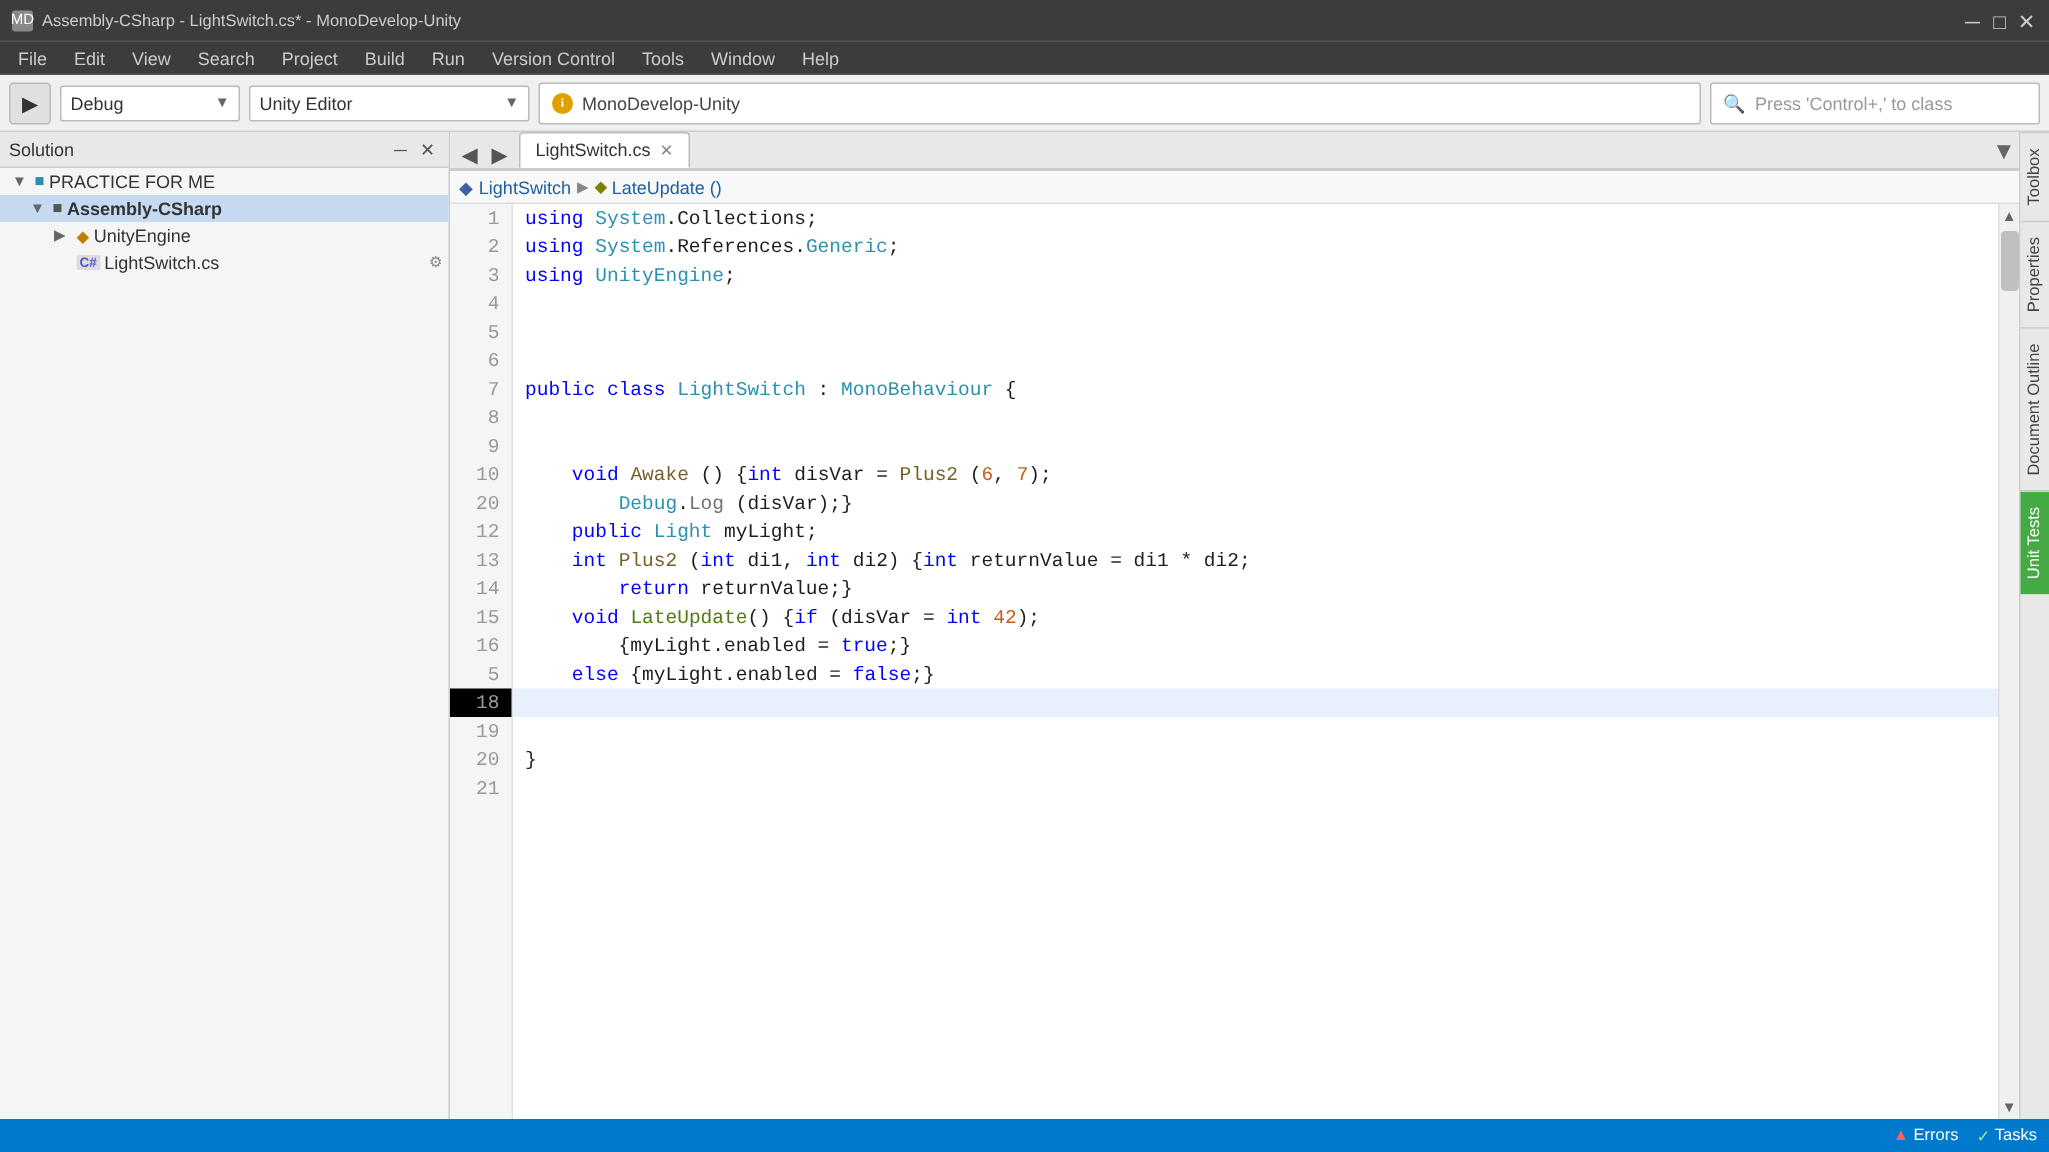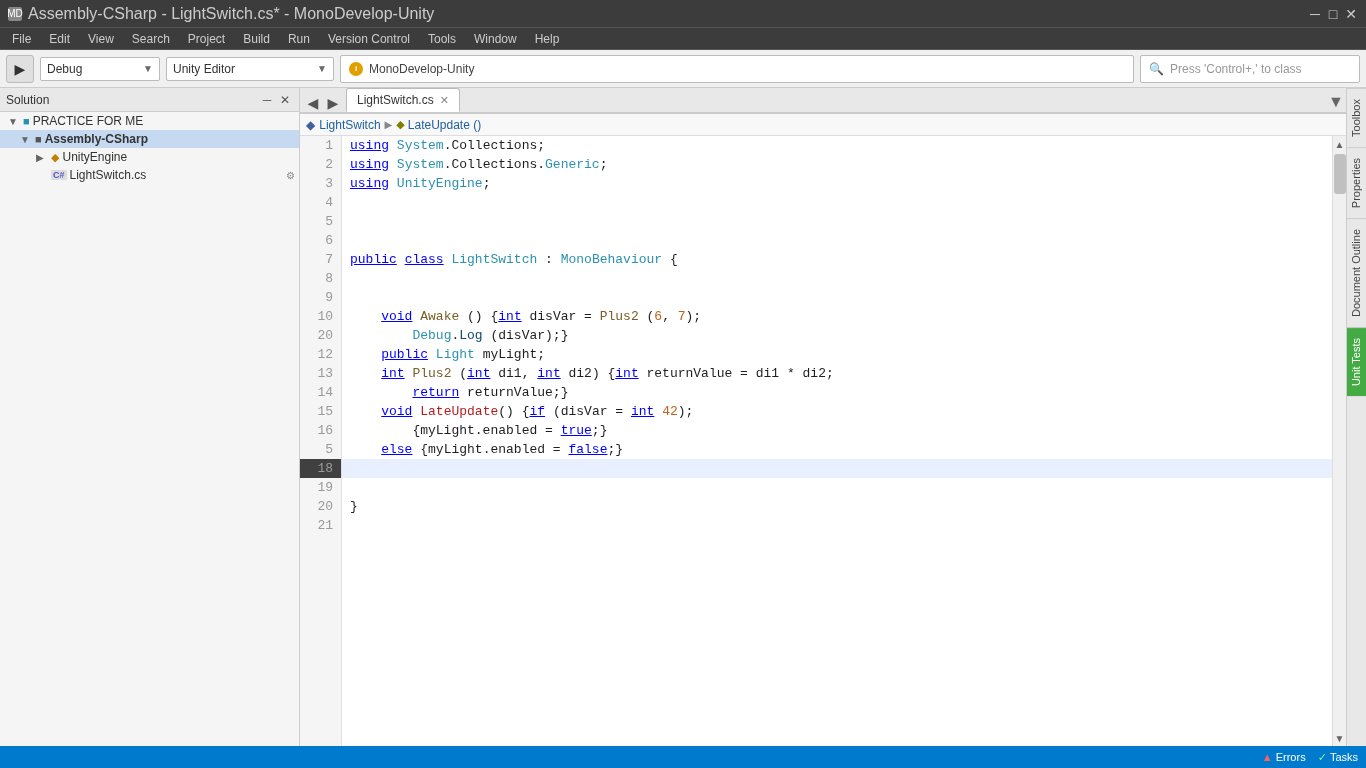--- a/index.html
+++ b/index.html
@@ -21,21 +21,21 @@
       gap: 6px;
     }
     .title-icon {
       width: 14px; height: 14px;
       background: #888;
       border-radius: 2px;
       font-size: 10px;
       color: white;
       display: flex; align-items: center; justify-content: center;
     }
-    .title-text { font-size: 16px; color: #ccc; }
+    .title-text { font-size: 11px; color: #ccc; }
     .title-bar-controls { display: flex; gap: 4px; }
     .title-btn {
       width: 14px; height: 14px;
       background: none;
       border: none;
       color: #ccc;
       cursor: pointer;
       font-size: 14px;
       display: flex; align-items: center; justify-content: center;
     }
@@ -83,21 +83,21 @@
       background: white;
       border: 1px solid #bbb;
       border-radius: 2px;
       padding: 0 6px;
       font-size: 12px;
       color: #333;
       display: flex; align-items: center; gap: 4px;
       cursor: pointer;
     }
     .dropdown-debug { width: 120px; }
-    .dropdown-unity { width: 168px; }
+    .dropdown-unity { width: 187px; }
     .dropdown-arrow { font-size: 10px; color: #666; margin-left: auto; }
     .mono-address {
       flex: 1;
       height: 28px;
       background: white;
       border: 1px solid #bbb;
       border-radius: 2px;
       display: flex;
       align-items: center;
       padding: 0 8px;
@@ -272,21 +272,21 @@
       height: 19px;
       padding: 0 8px;
       display: flex;
       align-items: center;
       white-space: pre;
       line-height: 19px;
     }
     .code-line.highlighted { background: #e8f0ff; }
 
     
-    .kw { color: #0000ff; text-decoration: underline; } 
+    .kw { color: #0000ff; } 
     .type { color: #2b91af; }
     .plain { color: #1e1e1e; }
 
     
     .code-lines::-webkit-scrollbar { width: 8px; }
     .code-lines::-webkit-scrollbar-track { background: #f0f0f0; }
     .code-lines::-webkit-scrollbar-thumb { background: #c0c0c0; border-radius: 4px; }
 
     .vertical-scrollbar {
       width: 14px;
@@ -472,34 +472,34 @@
         <div class="line-number">8</div>
         <div class="line-number">9</div>
         <div class="line-number">10</div>
         <div class="line-number">20</div>
         <div class="line-number">12</div>
         <div class="line-number">13</div>
         <div class="line-number">14</div>
         <div class="line-number">15</div>
         <div class="line-number">16</div>
         <div class="line-number">5</div>
-        <div class="line-number" style="background:#404040;">18</div>
+        <div class="line-number" style="background:#000000;">18</div>
         <div class="line-number">19</div>
         <div class="line-number">20</div>
         <div class="line-number">21</div>
       </div>
 
       <div class="code-lines">
 
         <div class="code-line">
           <span class="kw">using</span><span class="plain"> </span><span class="type">System</span><span class="plain">.Collections;</span>
         </div>
 
         <div class="code-line">
-          <span class="kw">using</span><span class="plain"> </span><span class="type">System</span><span class="plain">.Collections.</span><span class="type">Generic</span><span class="plain">;</span>
+          <span class="kw">using</span><span class="plain"> </span><span class="type">System</span><span class="plain">.References.</span><span class="type">Generic</span><span class="plain">;</span>
         </div>
 
         <div class="code-line">
           <span class="kw">using</span><span class="plain"> </span><span class="type">UnityEngine</span><span class="plain">;</span>
         </div>
 
         <div class="code-line"></div>
 
         <div class="code-line"></div>
 
@@ -511,37 +511,37 @@
 
         <div class="code-line"></div>
 
         <div class="code-line"></div>
 
         <div class="code-line">
           <span class="plain">    </span><span class="kw">void</span><span class="plain"> </span><span style="color:#795e26">Awake</span><span class="plain"> () {</span><span class="kw">int</span><span class="plain"> disVar = </span><span style="color:#795e26">Plus2</span><span class="plain"> (</span><span style="color:#c0601c">6</span><span class="plain">, </span><span style="color:#c0601c">7</span><span class="plain">);</span>
         </div>
 
         <div class="code-line">
-          <span class="plain">        </span><span class="type">Debug</span><span class="plain">.</span><span style="color:#0c4a6e">Log</span><span class="plain"> (disVar);}</span>
+          <span class="plain">        </span><span class="type">Debug</span><span class="plain">.</span><span style="color:#737373">Log</span><span class="plain"> (disVar);}</span>
         </div>
 
         <div class="code-line">
           <span class="plain">    </span><span class="kw">public</span><span class="plain"> </span><span class="type">Light</span><span class="plain"> myLight;</span>
         </div>
 
         <div class="code-line">
           <span class="plain">    </span><span class="kw">int</span><span class="plain"> </span><span style="color:#795e26">Plus2</span><span class="plain"> (</span><span class="kw">int</span><span class="plain"> di1, </span><span class="kw">int</span><span class="plain"> di2) {</span><span class="kw">int</span><span class="plain"> returnValue = di1 * di2;</span>
         </div>
 
         <div class="code-line">
           <span class="plain">        </span><span class="kw">return</span><span class="plain"> returnValue;}</span>
         </div>
 
         <div class="code-line">
-          <span class="plain">    </span><span class="kw">void</span><span class="plain"> </span><span style="color:#b91c1c">LateUpdate</span><span class="plain">() {</span><span class="kw">if</span><span class="plain"> (disVar = </span><span class="kw">int</span><span class="plain"> </span><span style="color:#c0601c">42</span><span class="plain">);</span>
+          <span class="plain">    </span><span class="kw">void</span><span class="plain"> </span><span style="color:#4d7c0f">LateUpdate</span><span class="plain">() {</span><span class="kw">if</span><span class="plain"> (disVar = </span><span class="kw">int</span><span class="plain"> </span><span style="color:#c0601c">42</span><span class="plain">);</span>
         </div>
 
         <div class="code-line">
           <span class="plain">        {myLight.enabled = </span><span class="kw">true</span><span class="plain">;}</span>
         </div>
 
         <div class="code-line">
           <span class="plain">    </span><span class="kw">else</span><span class="plain"> {myLight.enabled = </span><span class="kw">false</span><span class="plain">;}</span>
         </div>
 

